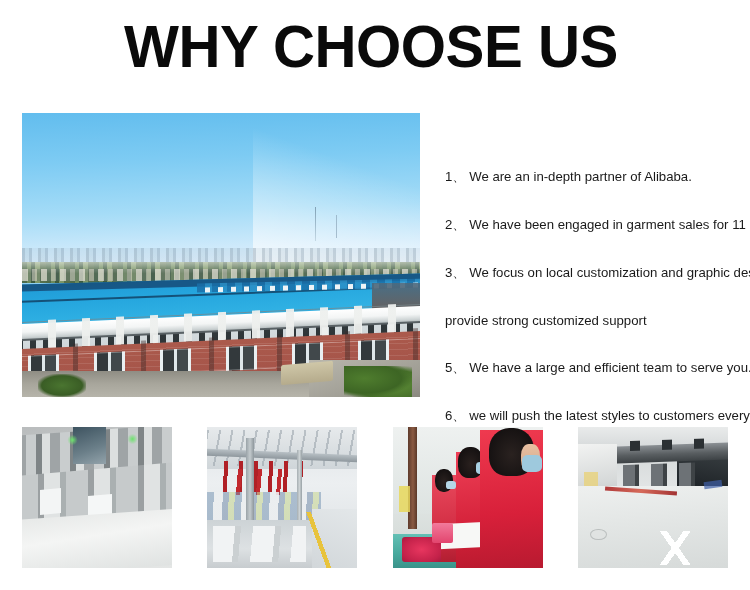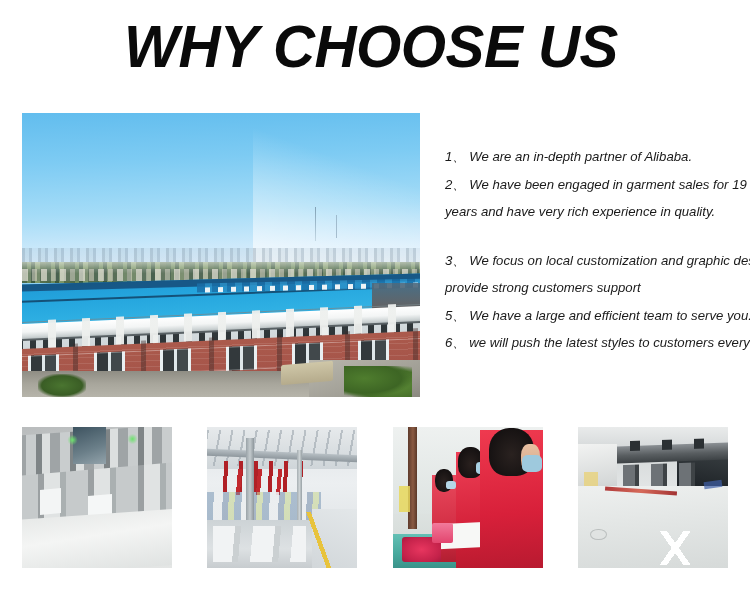--- a/index.html
+++ b/index.html
@@ -3,21 +3,21 @@
 <meta charset="utf-8">
 <style>
   html,body{margin:0;padding:0;}
   body{
     width:750px;height:590px;
     background:#ffffff;
     font-family:"Liberation Sans","DejaVu Sans",sans-serif;
     overflow:hidden;
     position:relative;
   }
-  #page{position:relative;width:750px;height:590px;background:#fff;font-style:italic;}
+  #page{position:relative;width:750px;height:590px;background:#fff;}
 
   
   .title{
     position:absolute;
     left:124px; top:16px;
     font-size:60px;
     line-height:62px;
     font-weight:bold;
     letter-spacing:-0.5px;
     color:#0a0a0a;
@@ -221,21 +221,21 @@
   
   .points{
     position:absolute;
     left:445px; top:143px;
     width:300px;
     font-size:13.2px;
     line-height:27.5px;
     color:#1a1a1a;
     font-family:"Liberation Sans","DejaVu Sans",sans-serif;
   }
-  .pt{white-space:nowrap;}
+  .pt{white-space:nowrap;margin-top:20px;}
   .pt.gap{margin-top:21px;}
 
   
   .thumb{
     position:absolute;
     top:427px;
     width:150px;height:141px;
     overflow:hidden;
     background:#d8dadb;
   }
@@ -427,24 +427,23 @@
     <div class="pilasters"></div>
     <div class="ground"></div>
     <div class="road"></div>
     <div class="canopy"></div>
     <div class="trees"></div>
     <div class="tree-l"></div>
   </div>
 
   <div class="points">
     <div class="pt">1、 We are an in-depth partner of Alibaba.</div>
-    <div class="pt">2、 We have been engaged in garment sales for 19</div>
-    <div class="pt">years and have very rich experience in quality.</div>
+    <div class="pt">2、 We have been engaged in garment sales for 11</div>
     <div class="pt gap">3、 We focus on local customization and graphic design.</div>
-    <div class="pt">provide strong customers support</div>
+    <div class="pt">provide strong customized support</div>
     <div class="pt">5、 We have a large and efficient team to serve you.</div>
     <div class="pt">6、 we will push the latest styles to customers every week.</div>
   </div>
 
   <div class="thumb t1">
     <div class="emb-bg"></div>
     <div class="emb-heads"></div>
     <div class="emb-dark"></div>
     <div class="emb-green"></div>
     <div class="emb-green2"></div>

